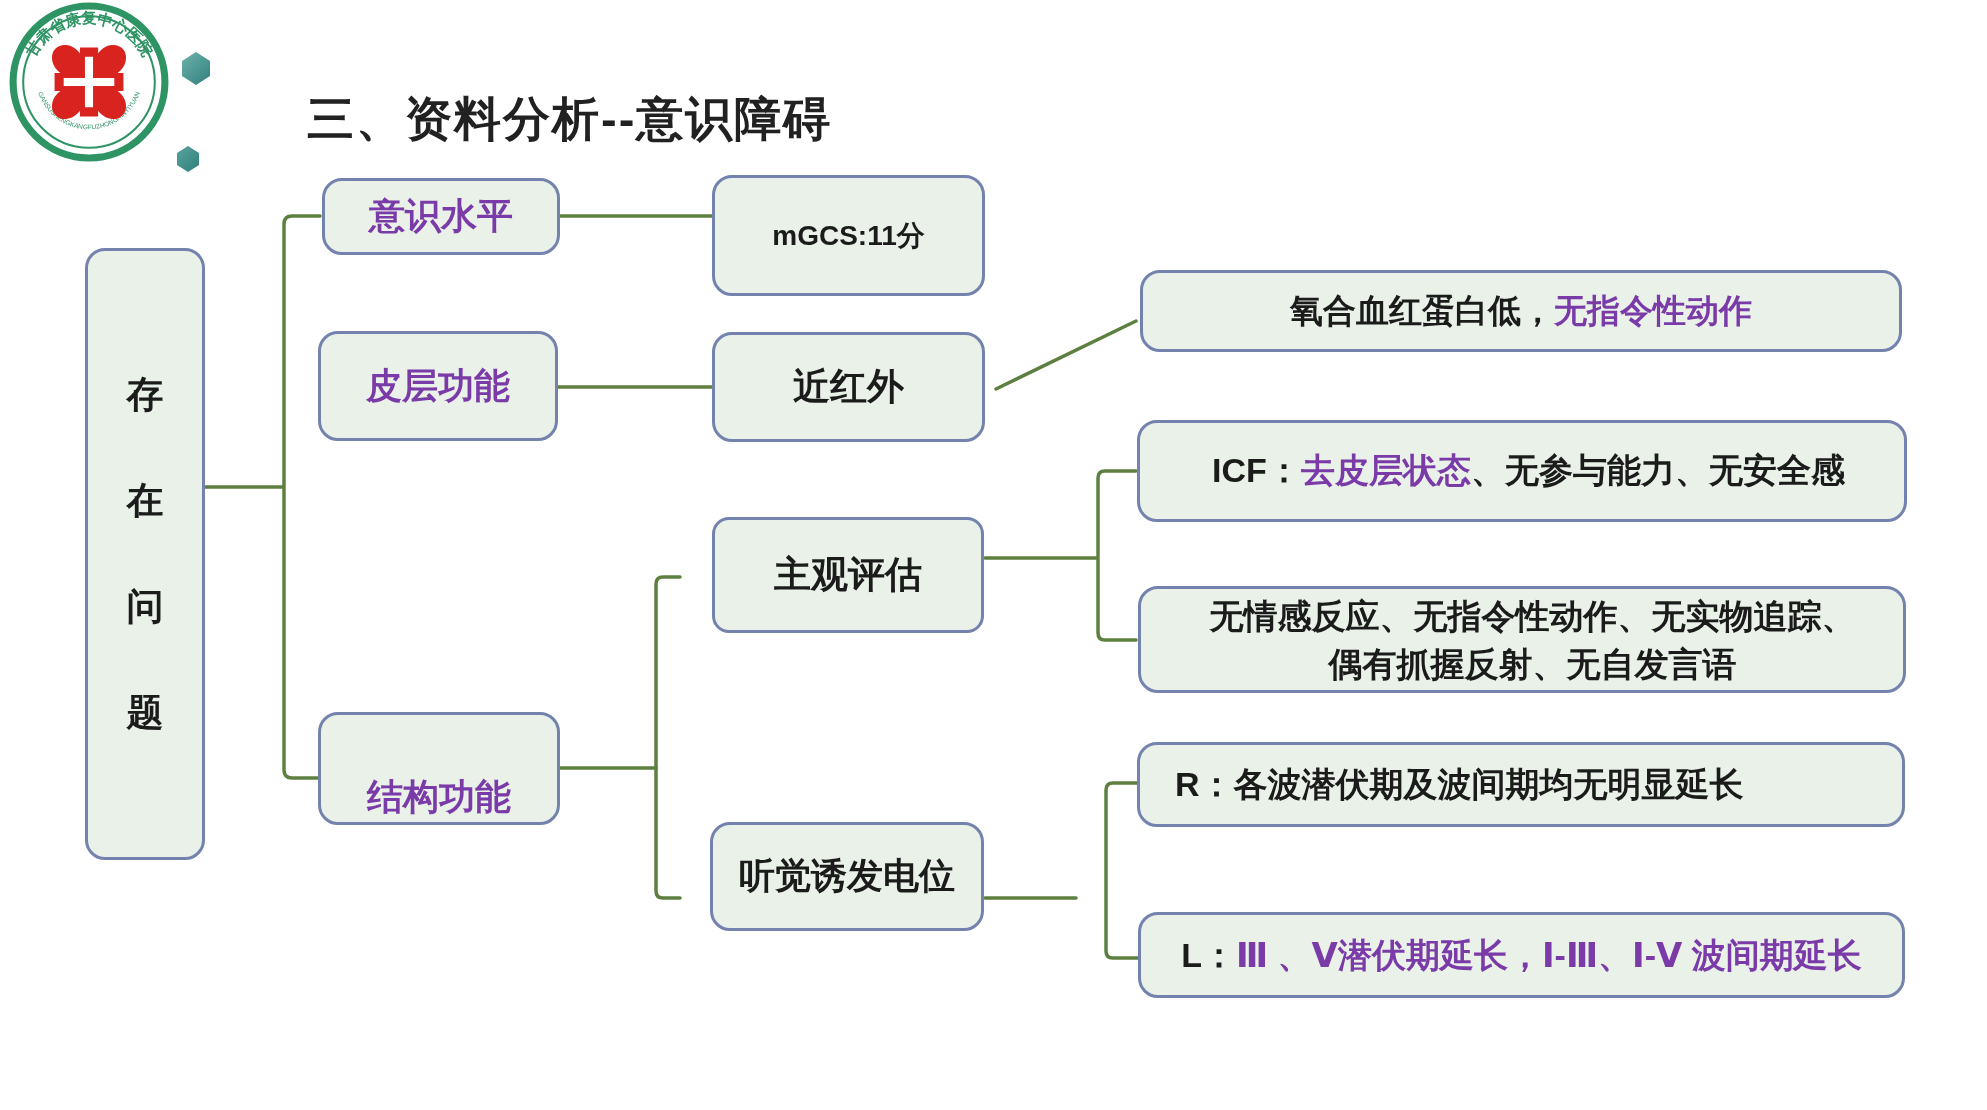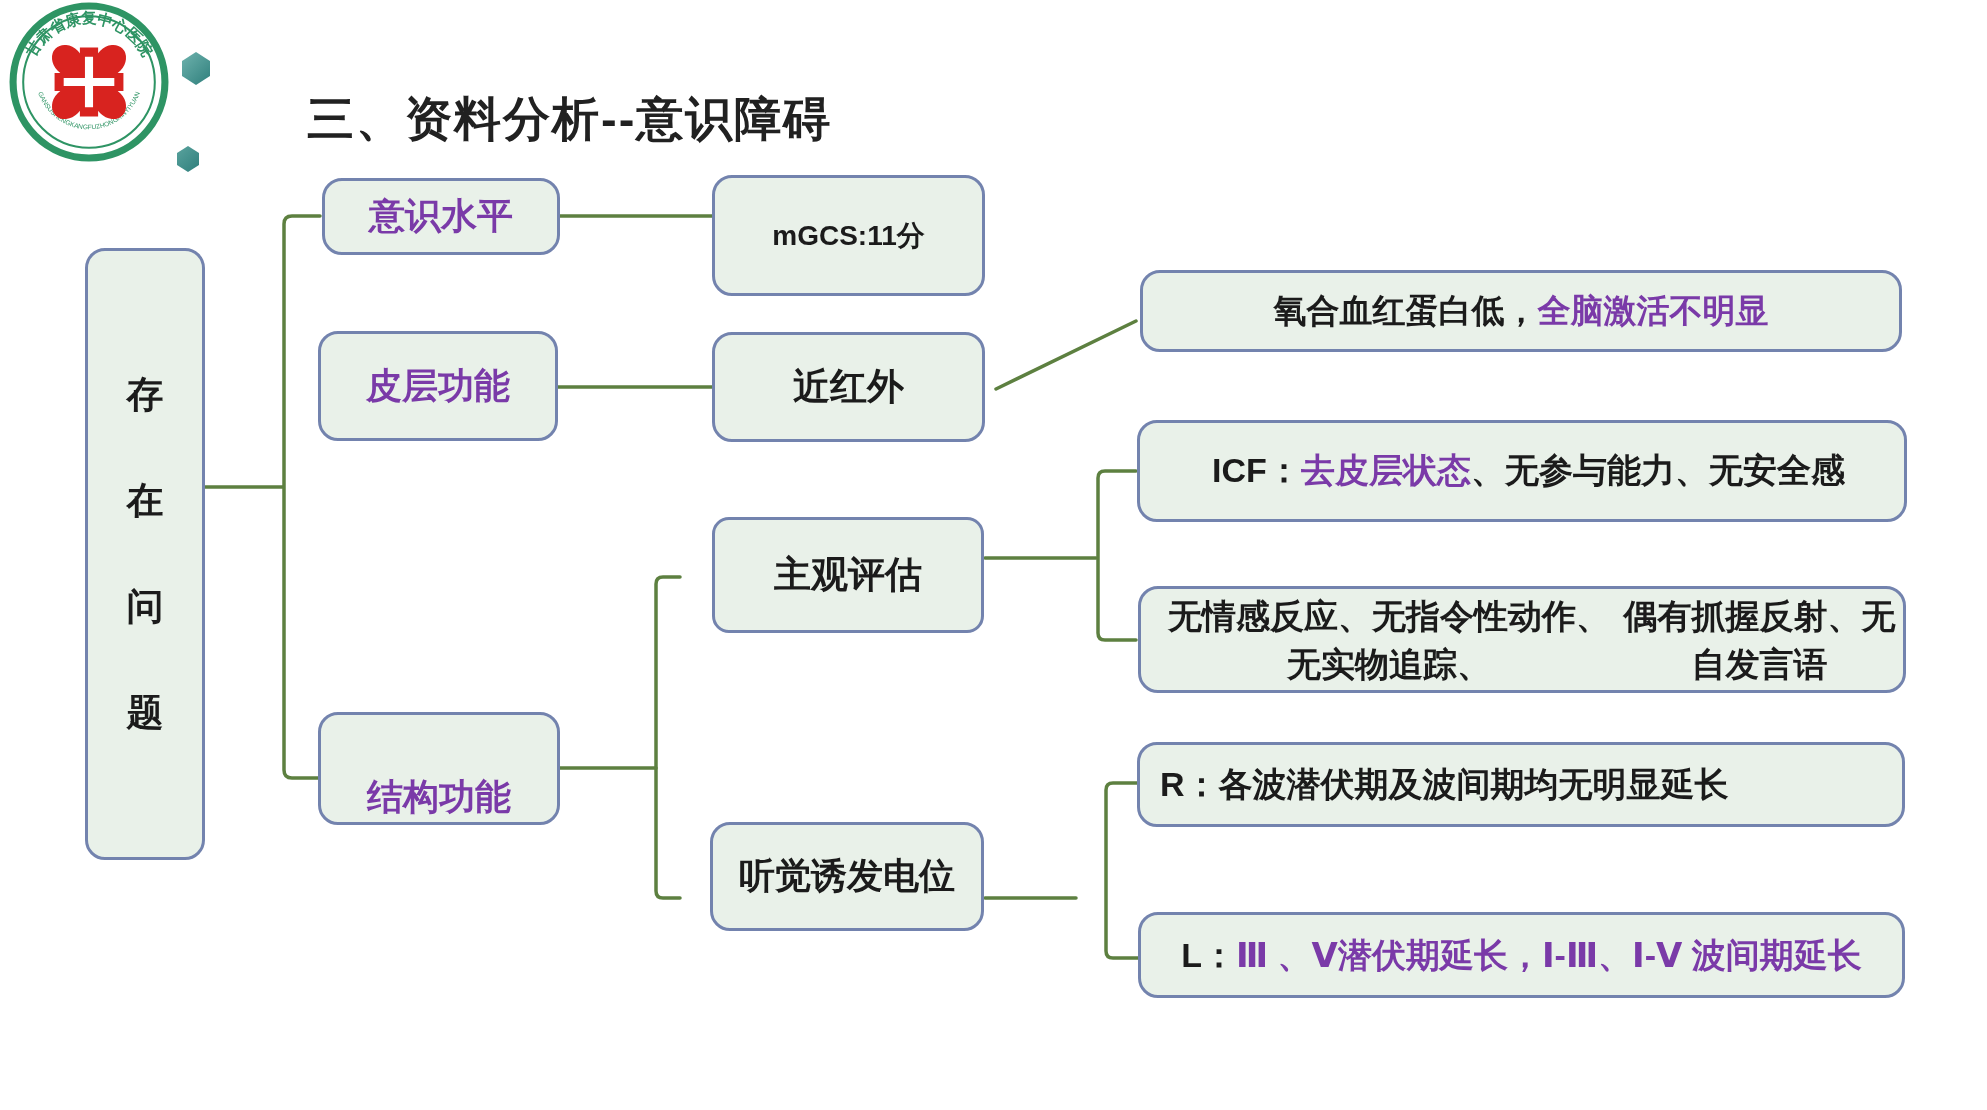--- a/index.html
+++ b/index.html
@@ -28,25 +28,25 @@
   #node-existing   { left:85px;  top:248px; width:120px; height:612px;
                      flex-direction:column; gap:56px; font-size:37px; }
   #node-conscious  { left:322px; top:178px; width:238px; height:77px;  font-size:36px; }
   #node-mgcs       { left:712px; top:175px; width:273px; height:121px; font-size:28px; }
   #node-cortical   { left:318px; top:331px; width:240px; height:110px; font-size:36px; }
   #node-nirs       { left:712px; top:332px; width:273px; height:110px; font-size:37px; }
   #node-oxy        { left:1140px;top:270px; width:762px; height:82px;  font-size:33px; }
   #node-icf        { left:1137px;top:420px; width:770px; height:102px; font-size:34px;padding-left:13px; }
   #node-subjective { left:712px; top:517px; width:272px; height:116px; font-size:37px;border-radius:17px; }
   #node-noemotion  { left:1138px;top:586px; width:768px; height:107px; font-size:34px;
-                     line-height:48px;padding-left:21px; }
+                     flex-direction:column; line-height:48px;padding-left:21px; }
   #node-structural { left:318px; top:712px; width:242px; height:113px; font-size:36px;align-items:flex-end; }
   #node-aep        { left:710px; top:822px; width:274px; height:109px; font-size:36px; }
   #node-r          { left:1137px;top:742px; width:768px; height:85px;  font-size:34px;
-                     justify-content:flex-start; padding-left:20px; text-align:left; }
+                     justify-content:flex-start; padding-left:35px; text-align:left; }
   #node-l          { left:1138px;top:912px; width:767px; height:86px;  font-size:34px;
                      line-height:46px; overflow:visible; padding:0 14px; }
   #connector-layer { position:absolute; left:0; top:0; width:1987px; height:1110px; pointer-events:none; }
   #connector-layer path {
     stroke:var(--green,#5d8040); stroke-width:3.5; fill:none; stroke-linecap:round;
   }
   .hex { position:absolute; clip-path:polygon(50% 0,100% 27%,100% 73%,50% 100%,0 73%,0 27%); }
   #hex1 { left:182px; top:52px;  width:28px; height:33px;
           background:linear-gradient(135deg,#6fb3ae 0%,#2f7f7c 100%); }
   #hex2 { left:177px; top:146px; width:22px; height:26px;
@@ -116,21 +116,21 @@
   <div class="node" id="node-cortical">
     <span class="purple">皮层功能</span>
   </div>
 
   <div class="node" id="node-nirs">
     <span>近红外</span>
   </div>
 
   <div class="node" id="node-oxy">
     <div class="inner">
-      <span>氧合血红蛋白低，</span><span class="purple">全脑激活不明显</span>
+      <span>氧合血红蛋白低，</span><span class="purple">无指令性动作</span>
     </div>
   </div>
 
   <div class="node" id="node-icf">
     <div class="inner">
       <span>ICF：</span><span class="purple">去皮层状态</span><span>、无参与能力、无安全感</span>
     </div>
   </div>
 
   <div class="node" id="node-subjective">

